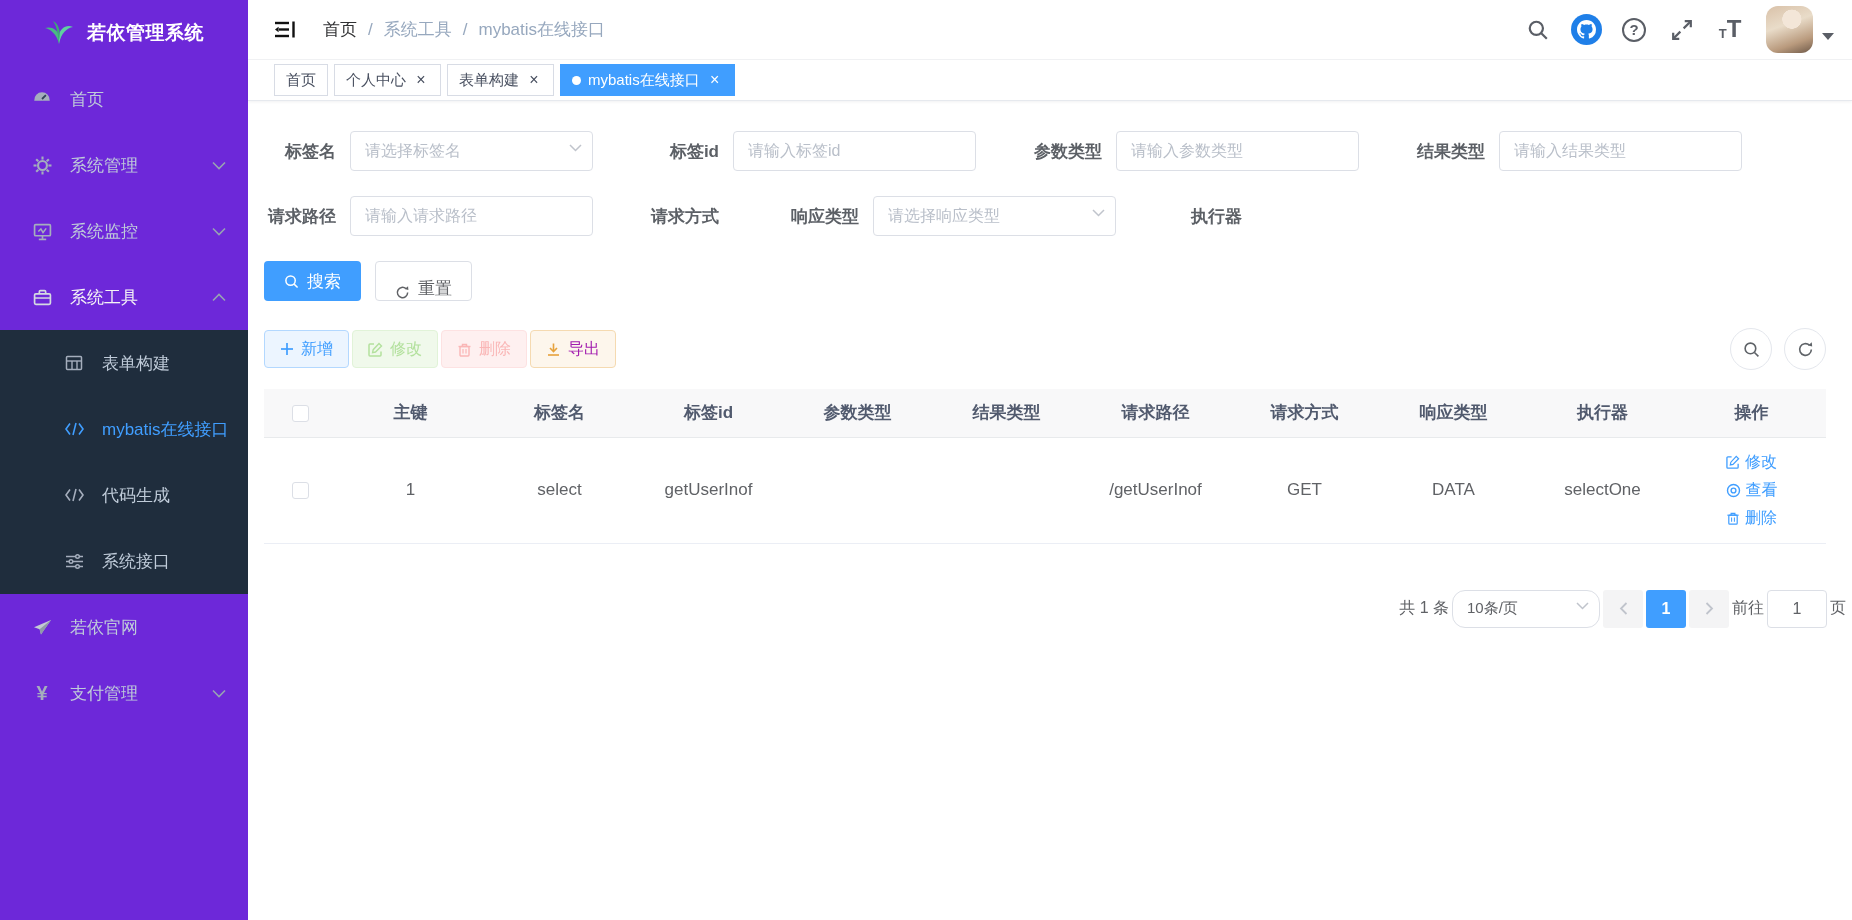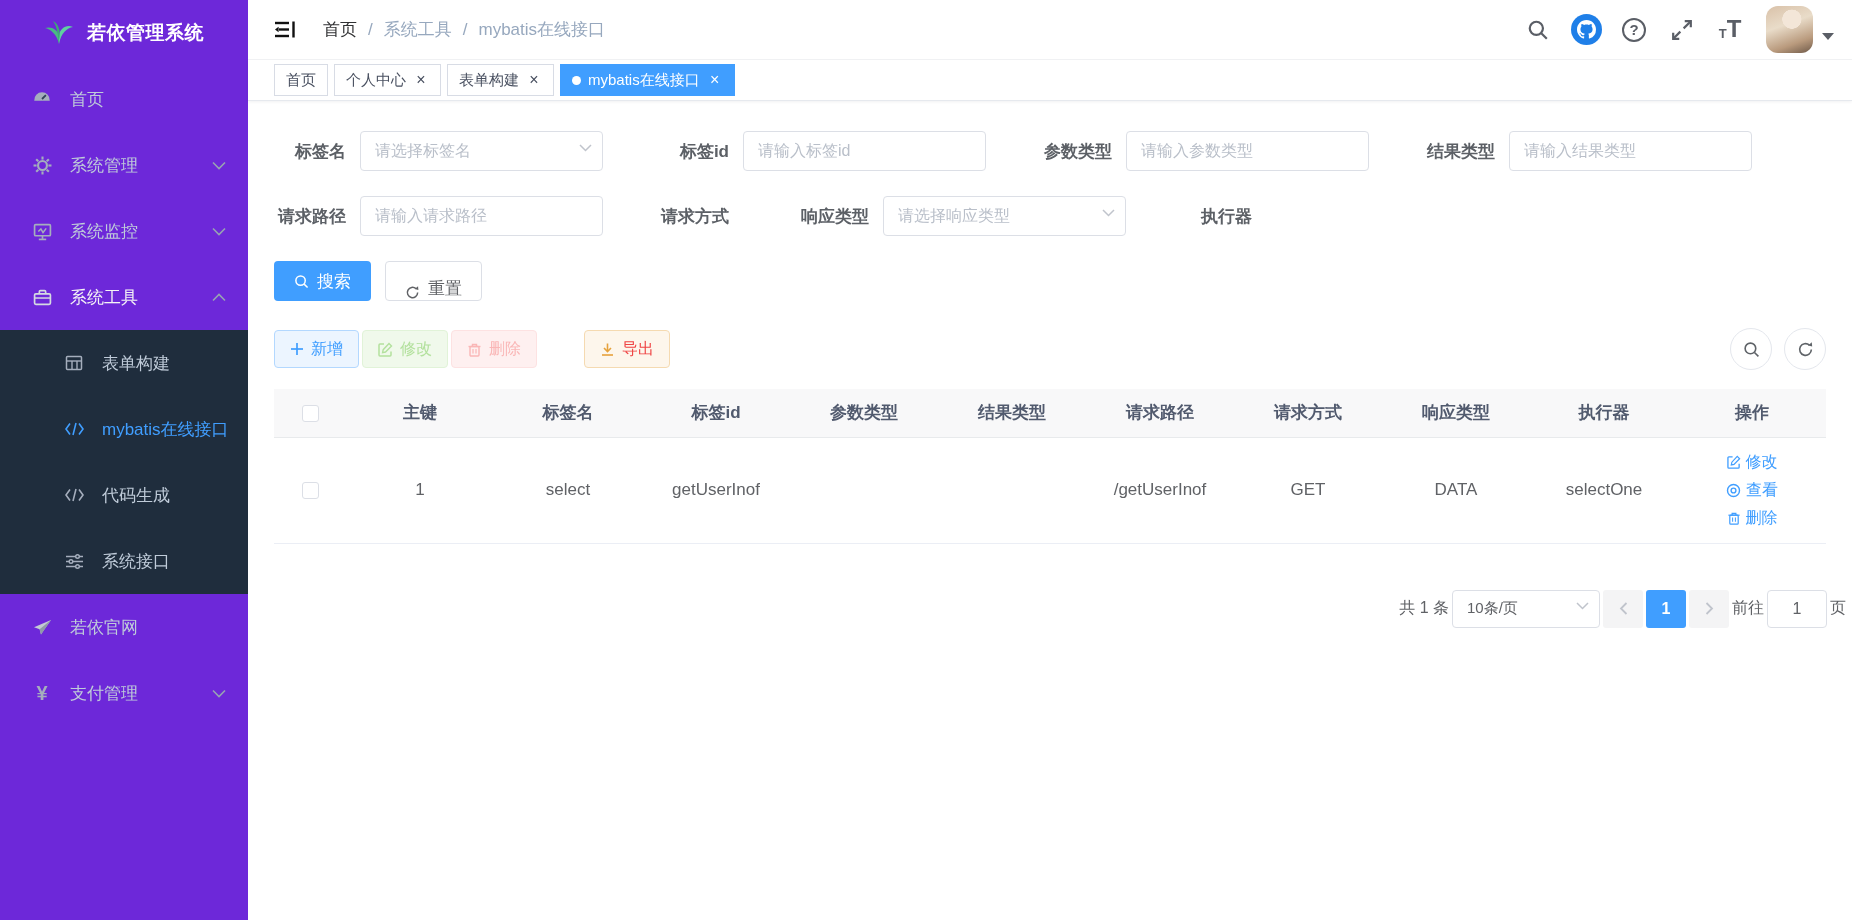--- a/index.html
+++ b/index.html
@@ -44,54 +44,54 @@
   .caret-down { width:0; height:0; border-left:6px solid transparent; border-right:6px solid transparent; border-top:7px solid #5a5e66; margin-top:14px; }
 
   
   .tags-view { height:41px; display:flex; align-items:center; padding-left:26px; gap:6px; border-bottom:1px solid #e6e9ee; box-shadow:0 1px 3px rgba(0,21,41,.06); flex-shrink:0; }
   .tag { height:32px; display:inline-flex; align-items:center; gap:7px; padding:0 11px; border:1px solid #d8dce5; background:#fff; color:#495060; font-size:15px; cursor:pointer; }
   .tag .tclose { font-size:16px; line-height:1; width:16px; height:16px; display:flex; align-items:center; justify-content:center; border-radius:50%; }
   .tag.active { background:#409eff; border-color:#409eff; color:#fff; }
   .tag .dot { width:9px; height:9px; border-radius:50%; background:#fff; }
 
   
-  .content { flex:1; padding:30px 26px 0 26px; overflow:hidden; }
+  .content { flex:1; padding:30px 26px 0 16px; overflow:hidden; }
 
   .filter-row { display:flex; align-items:center; margin-bottom:25px; }
   .filter-item { display:flex; align-items:center; margin-right:54px; }
   .filter-item label { width:86px; text-align:right; padding-right:14px; font-weight:700; font-size:17px; color:#5c6066; white-space:nowrap; }
   .field { position:relative; width:243px; }
   .field input { width:243px; height:40px; border:1px solid #dcdfe6; border-radius:4px; padding:0 14px; font-size:16px; color:#606266; outline:none; font-family:inherit; }
   .field input::placeholder { color:#b9bfc9; }
   .field .sel-chev { position:absolute; right:11px; top:13px; color:#c0c4cc; pointer-events:none; }
 
   .btn { height:40px; border-radius:4px; font-size:17px; display:inline-flex; align-items:center; gap:8px; padding:0 19px; border:1px solid transparent; cursor:pointer; font-family:inherit; }
   .btn-primary { background:#409eff; color:#fff;justify-content:flex-end; }
   .btn-default { background:#fff; border-color:#dcdfe6; color:#606266;align-items:flex-end; }
   .btn-row { display:flex; gap:14px; margin-bottom:27px; }
 
   .toolbar { display:flex; align-items:center; gap:3px; margin-bottom:19px; }
   .tool-btn { height:38px; padding:0 15px; font-size:16px; border-radius:4px; display:inline-flex; align-items:center; gap:7px; cursor:pointer; font-family:inherit; }
   .tb-add    { background:#ecf5ff; color:#409eff; border:1px solid #b3d8ff; }
   .tb-edit   { background:#f0f9eb; color:#b3e19d; border:1px solid #e1f3d8; }
   .tb-delete { background:#fef0f0; color:#fab6b6; border:1px solid #fde2e2; }
-  .tb-export { background:#fdf6ec; color:#ef4444; border:1px solid #f5dab1;margin-left:44px; }
+  .tb-export { background:#fdf6ec; color:#a21caf; border:1px solid #f5dab1; }
   .right-tools { margin-left:auto; display:flex; gap:12px; }
   .circle-btn { width:42px; height:42px; border-radius:50%; border:1px solid #e4e7ed; background:#fff; color:#5f6368; display:flex; align-items:center; justify-content:center; cursor:pointer; }
 
   table.grid { width:100%; border-collapse:collapse; table-layout:fixed; }
   .grid th { background:#f8f8f9; color:#515a6e; font-weight:700; font-size:17px; height:48px; text-align:center; border-bottom:1px solid #e8eaec; }
   .grid td { height:106px; text-align:center; font-size:17px; color:#606266; border-bottom:1px solid #ebeef5; }
   .checkbox { display:inline-block; width:17px; height:17px; border:1px solid #dcdfe6; border-radius:3px; background:#fff; cursor:pointer; vertical-align:middle; }
   .ops { display:flex; flex-direction:column; align-items:center; gap:7px; }
   .op-link { color:#409eff; font-size:16px; display:inline-flex; align-items:center; gap:5px; cursor:pointer; text-decoration:none; }
 
   .pagination { display:flex; align-items:center; justify-content:flex-end; gap:3px; margin-top:46px; margin-right:-20px; color:#606266; font-size:16px; white-space:nowrap; }
   .psize { position:relative; width:148px; }
-  .psize input { width:148px; height:38px; border:1px solid #dcdfe6; border-radius:4px; padding:0 14px; font-size:15px; color:#606266; outline:none; font-family:inherit; }
+  .psize input { width:148px; height:38px; border:1px solid #dcdfe6; border-radius:13px; padding:0 14px; font-size:15px; color:#606266; outline:none; font-family:inherit; }
   .psize .sel-chev { position:absolute; right:11px; top:12px; color:#c0c4cc; }
   .pg-btn { width:40px; height:38px; border-radius:3px; background:#f4f4f5; display:flex; align-items:center; justify-content:center; color:#c0c4cc; cursor:pointer; border:none; }
   .pg-cur { width:40px; height:38px; border-radius:3px; background:#409eff; color:#fff; font-weight:700; display:flex; align-items:center; justify-content:center; font-size:16px; cursor:pointer; }
   .goto-input { width:60px; height:38px; border:1px solid #dcdfe6; border-radius:4px; text-align:center; font-size:16px; color:#606266; outline:none; font-family:inherit; }
 </style>
 </head>
 <body>
 
 <div class="app">
 

